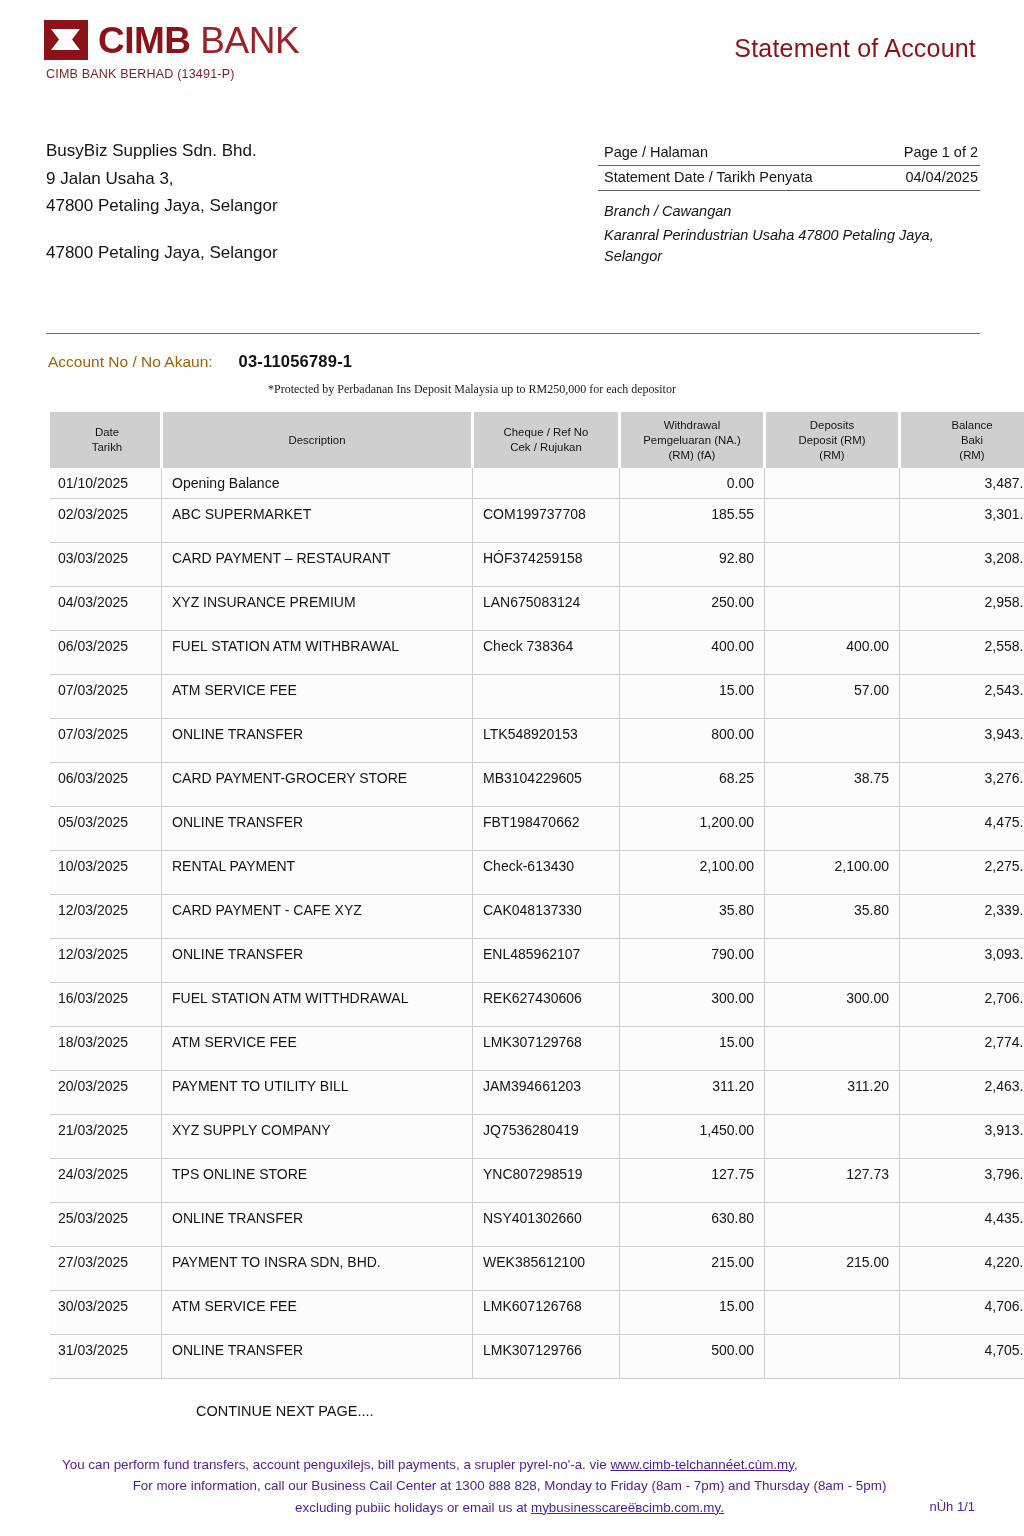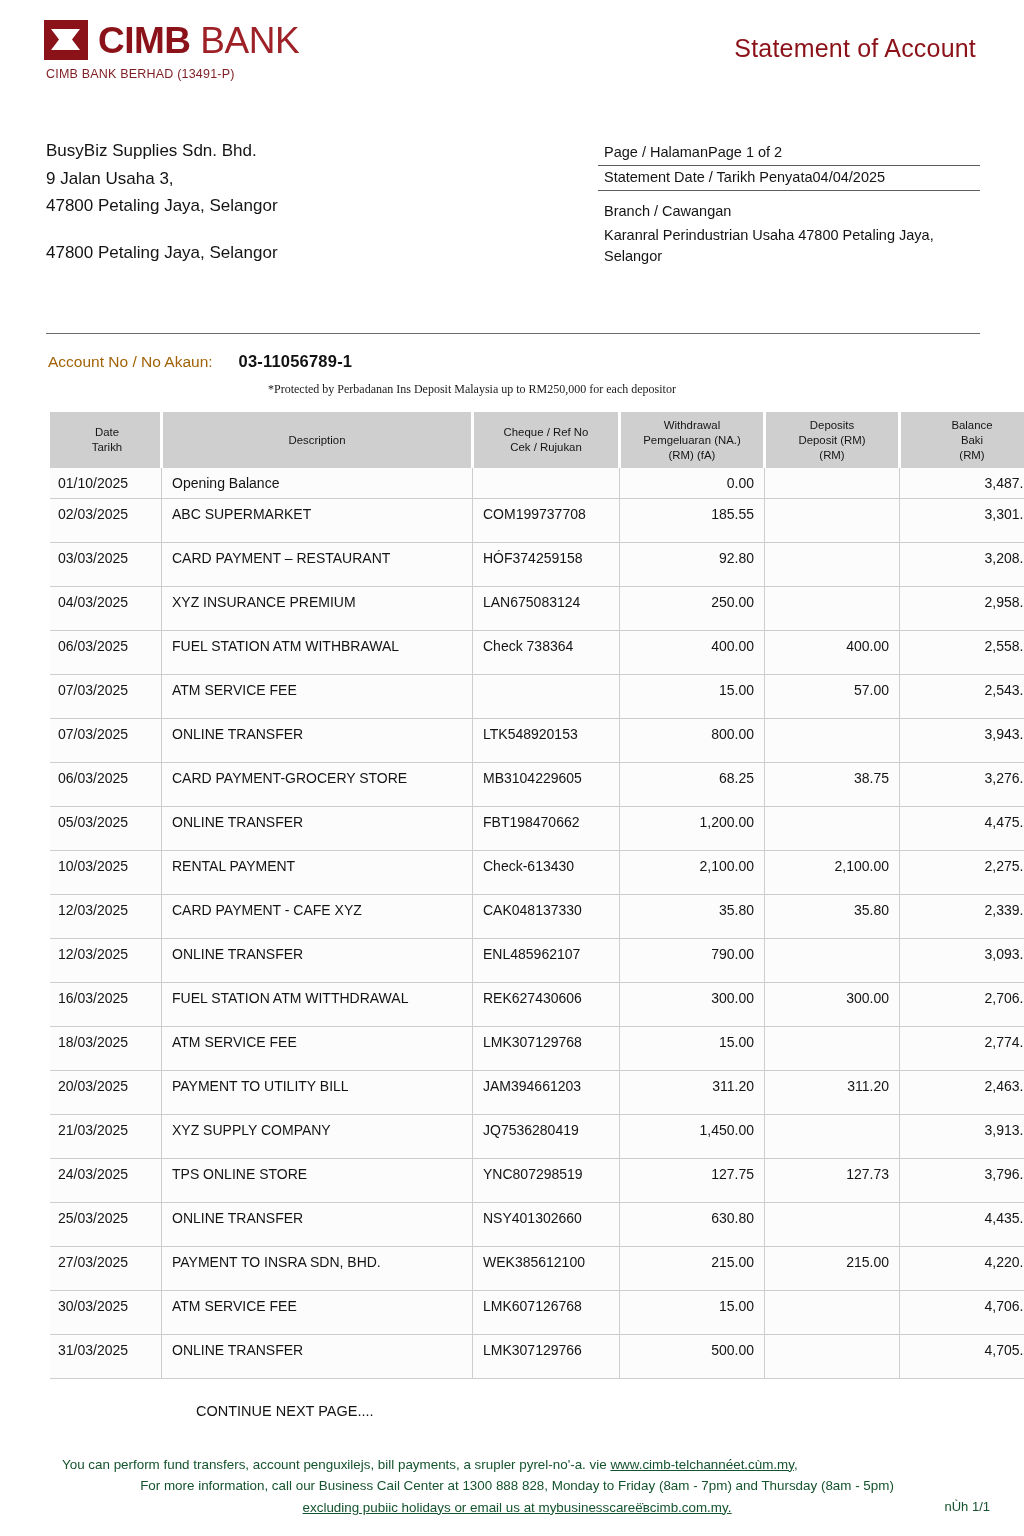--- a/index.html
+++ b/index.html
@@ -96,31 +96,33 @@
   .addr .spacer { height: 19px; }
 
   .info {
     width: 382px;
     font-size: 14.5px;
     color: #141414;
     padding-top: 4px;
   }
   .info-row {
     display: flex;
+    justify-content: space-between;
     align-items: baseline;
     padding: 3px 2px 5px 6px;
   }
   .info-rule {
     height: 1px;
     background: #5d5d5d;
     width: 100%;
   }
   .info-block {
     padding: 10px 2px 0 6px;
     line-height: 1.46;
+    font-style: italic;
   }
   .info-block .bl2 { margin-top: 3px; }
 
   
   .section {
     margin-top: 66px;
     padding-left: 2px;
   }
   .section-title {
     font-size: 17.5px;
@@ -202,34 +204,33 @@
     margin-top: 24px;
     margin-left: 152px;
     font-size: 14.5px;
     color: #141414;
   }
 
   
   .footer {
     position: absolute;
     left: 44px;
-    right: 34px;
+    right: 49px;
     bottom: 18px;
     font-size: 13.4px;
-    color: #14532d;
+    color: #4c1d95;
   }
   .f-line { text-align: center; line-height: 1.6; }
   .f-line.l1 { text-align: left; padding-left: 18px; }
   .f-underline { text-decoration: underline; }
   .f-last {
     display: flex;
     justify-content: center;
     align-items: flex-end;
     position: relative;
-    text-decoration: underline;
   }
   .f-pageno {
     position: absolute;
     right: 0;
     font-size: 13px;
   }
 </style>
 </head>
 <body>
 

